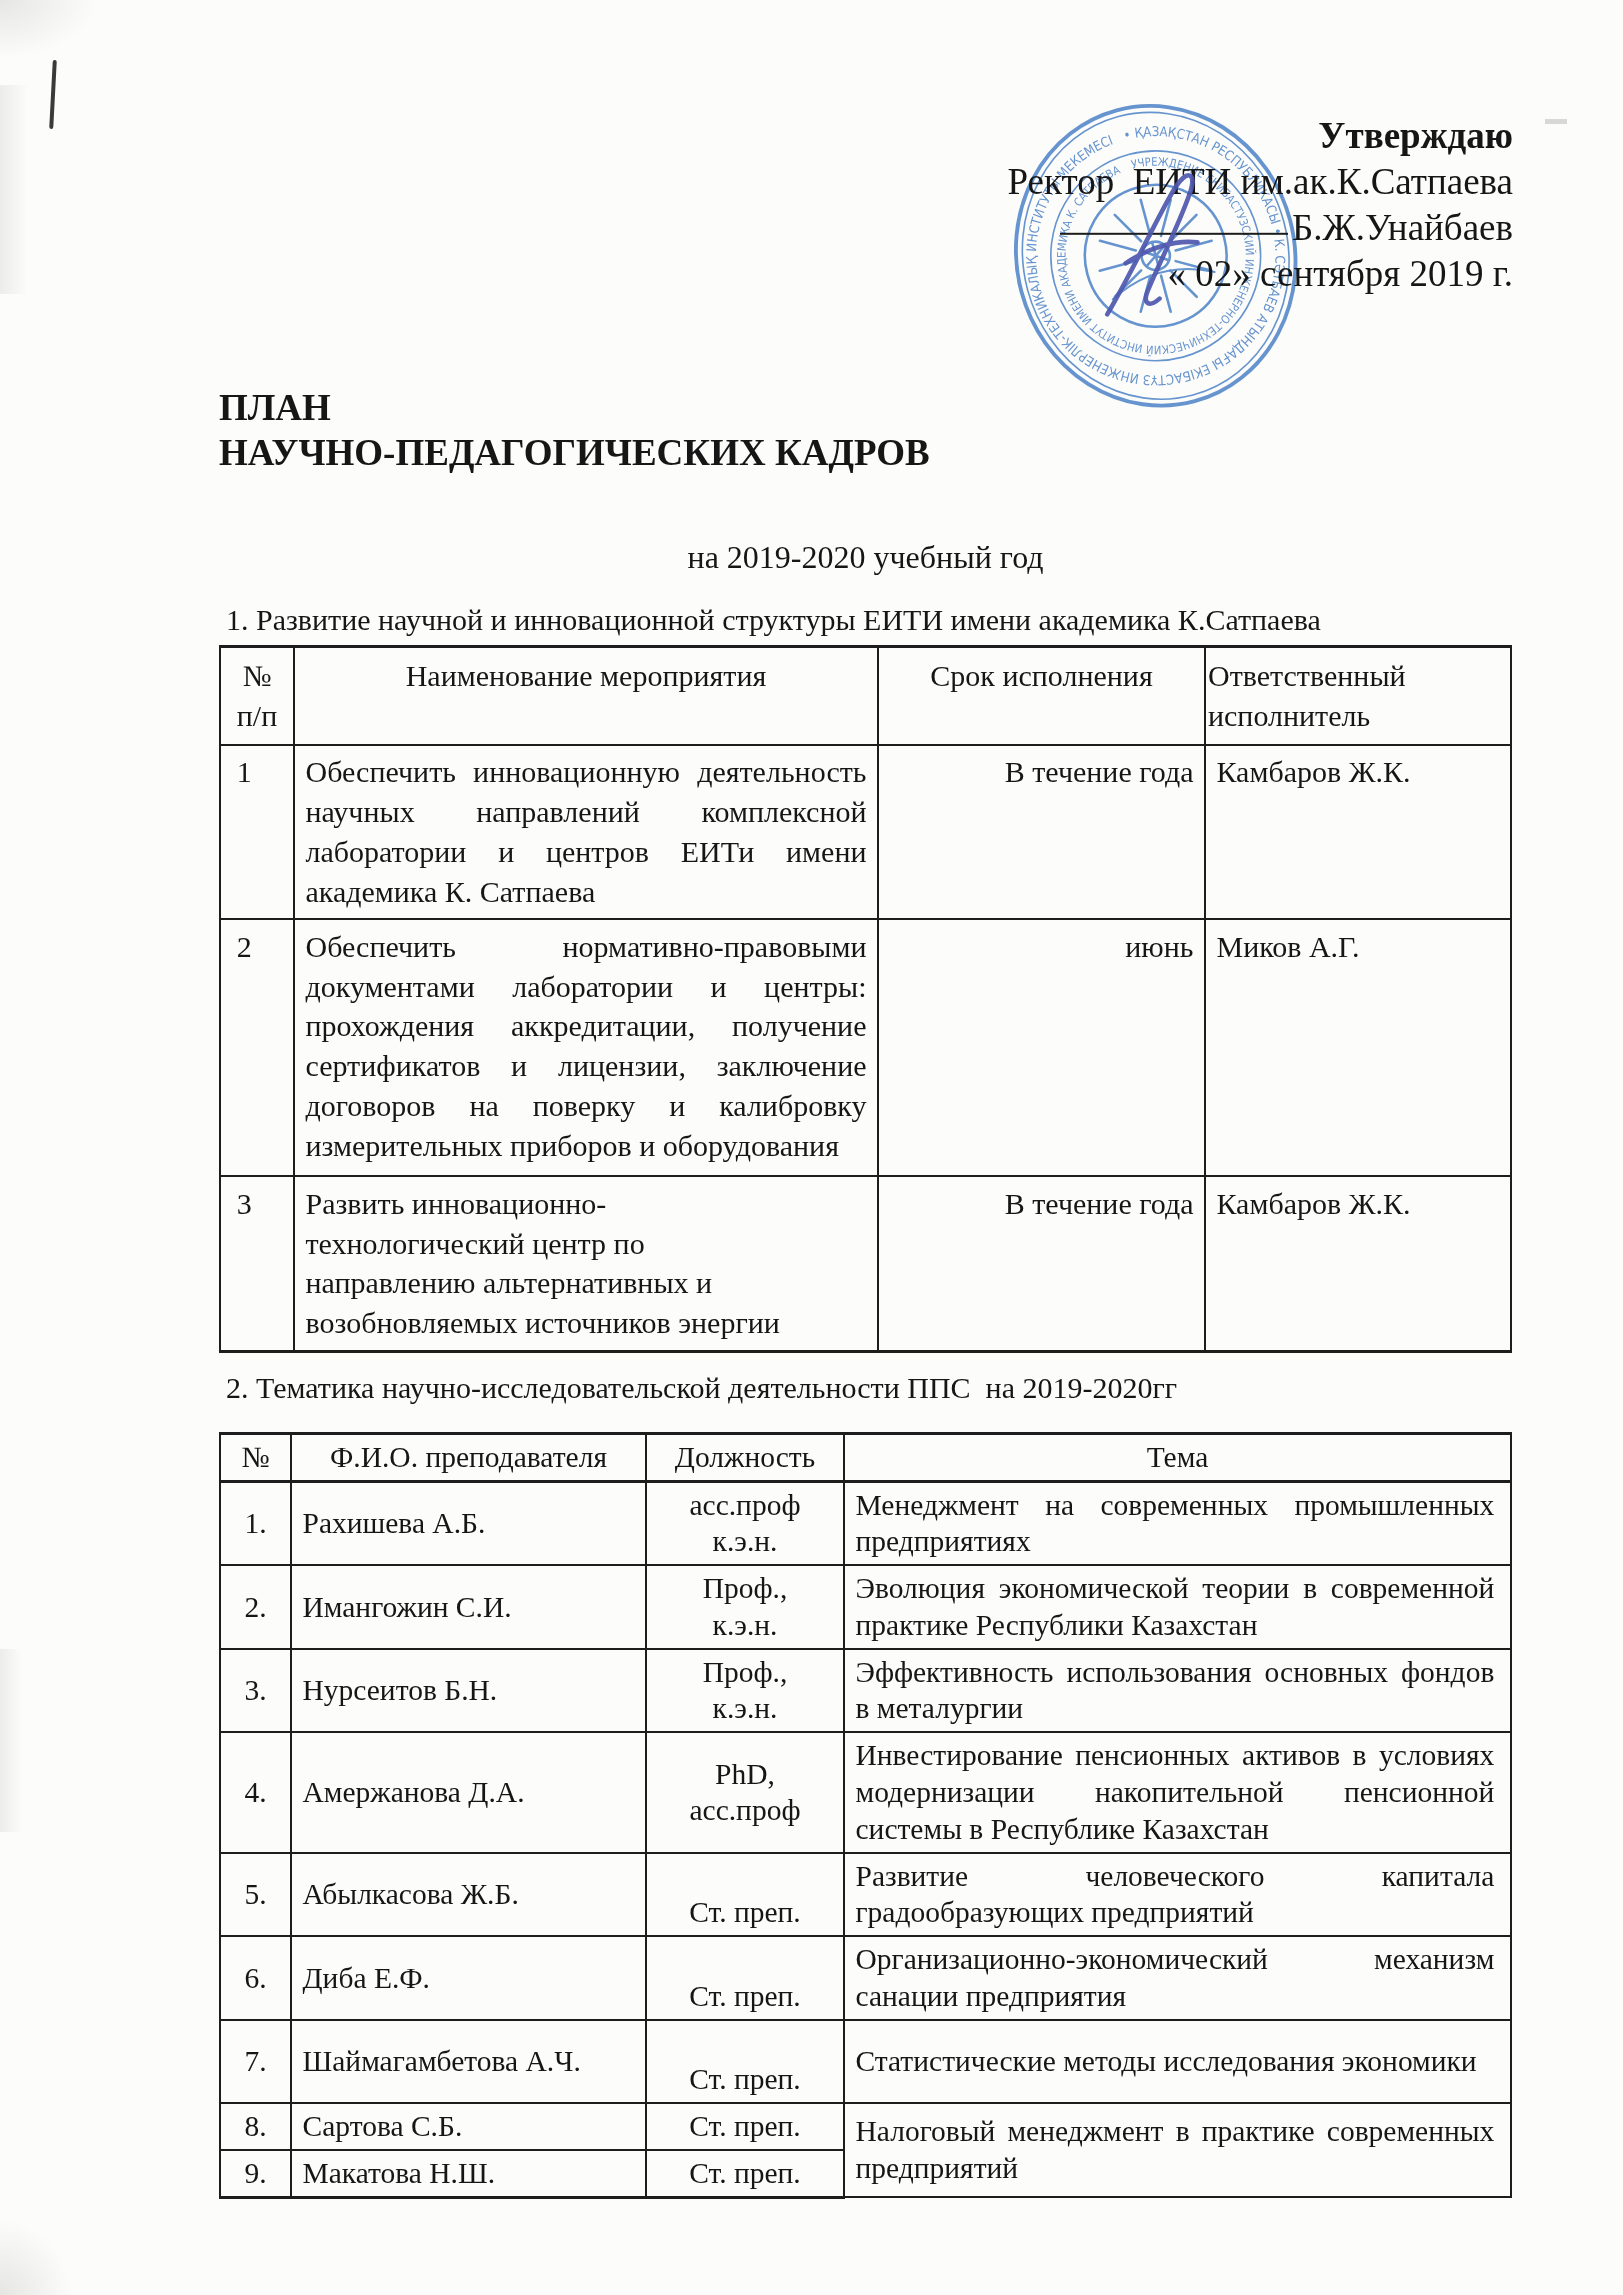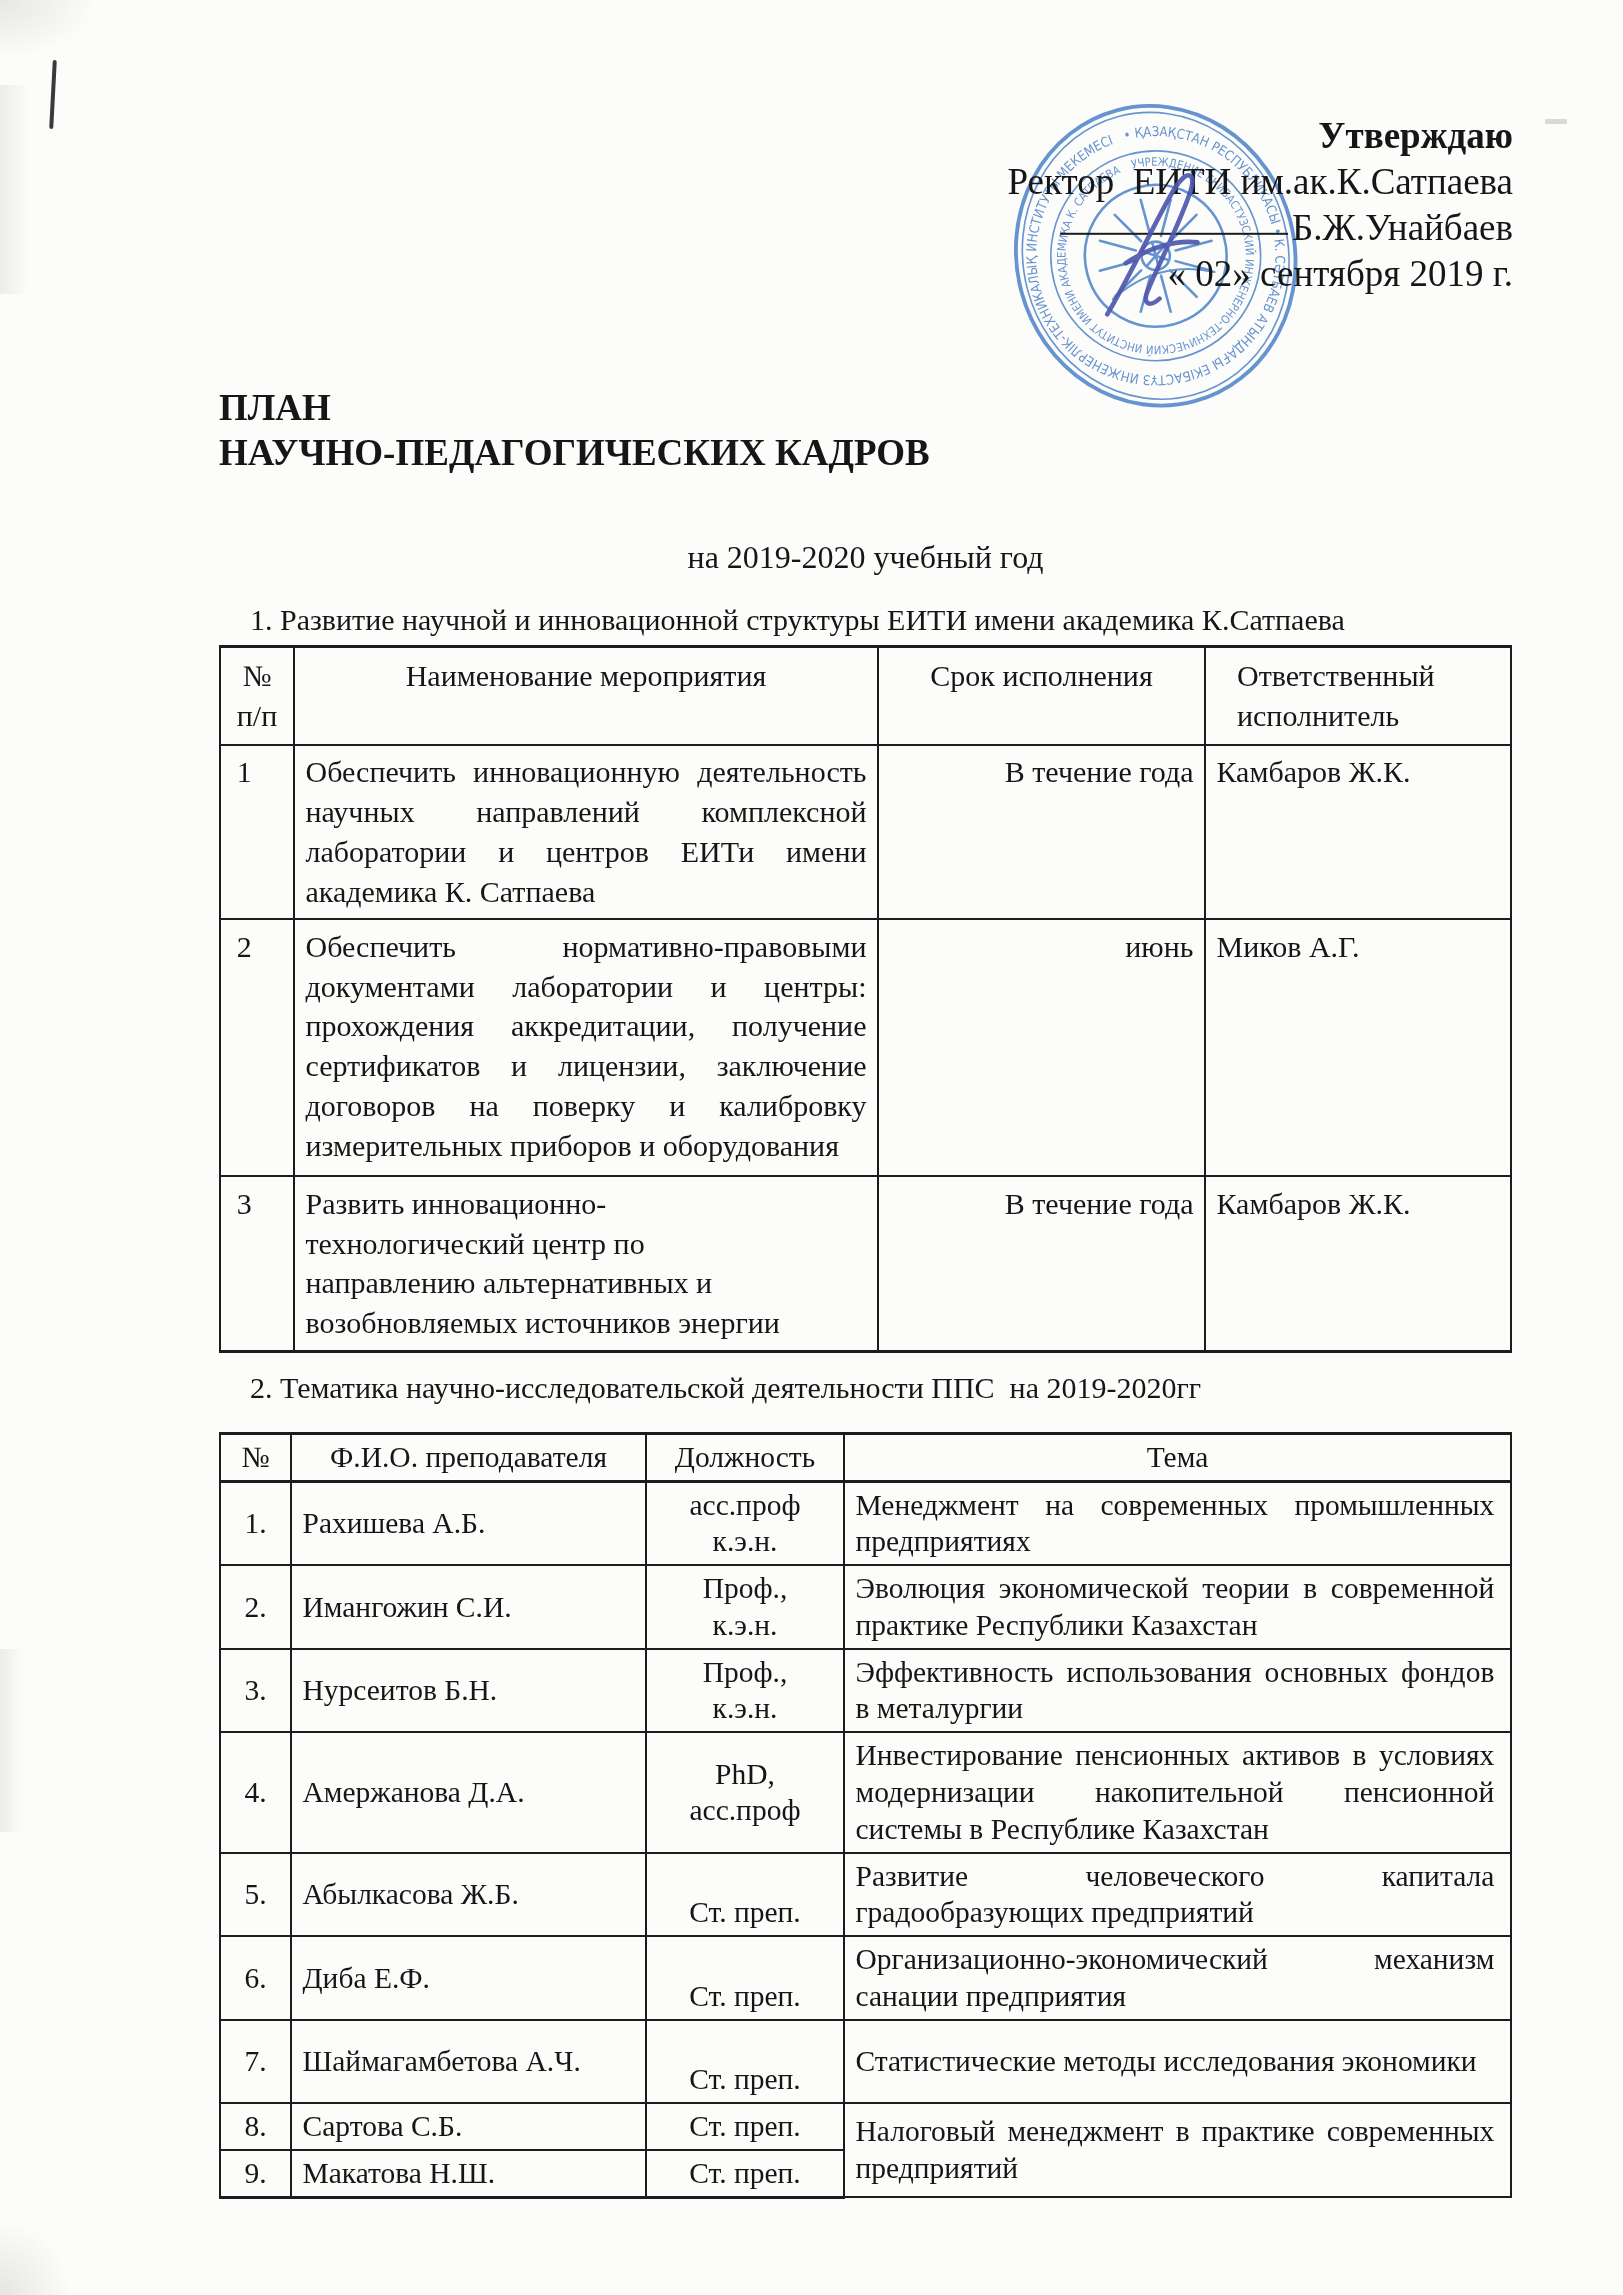--- a/index.html
+++ b/index.html
@@ -29,30 +29,30 @@
   .approval{position:absolute;top:113px;right:110px;text-align:right;
     font-size:37px;line-height:1.24;}
   .approval .bold{font-weight:bold;}
   .prespace{white-space:pre;}
   .sig-underline{display:inline-block;width:228px;height:0;border-bottom:2.6px solid #1c1c1c;
     margin-right:3.9px;transform:translateY(-5.2px);}
   
   .doc-title{position:absolute;left:219px;width:1293px;top:385px;text-align:left;
     font-weight:bold;font-size:37px;line-height:1.22;}
   .doc-subtitle{position:absolute;left:219px;width:1293px;top:539px;text-align:center;font-size:32px;}
-  .sec-heading{position:absolute;left:226px;font-size:30px;margin-left:24px;}
+  .sec-heading{position:absolute;left:226px;font-size:30px;}
   .sec1{top:603px;}
   .sec2{top:1371px;white-space:pre;}
   
   table{border-collapse:collapse;position:absolute;left:219px;table-layout:fixed;}
   th,td{border:2.6px solid #1d1d1d;font-weight:normal;word-wrap:break-word;}
   .pre{white-space:pre-line;}
   .t1{top:645px;width:1293px;font-size:30px;line-height:1.33;}
   .t1 th{vertical-align:top;padding:7.9px 9.2px;text-align:center;border-top-width:3.9px;}
-  .t1 th.left{text-align:left;padding-left:31px;}
+  .t1 th.left{text-align:left;padding-left:2px;}
   .t1 td{vertical-align:top;padding:6.5px 10.5px;}
   .t1 td.num{padding-left:15.7px;}
   .t1 td.just{text-align:justify;}
   .t1 td.term{text-align:right;}
   .t1 tr:last-child td{border-bottom-width:3.9px;}
   .t2{top:1432px;width:1293px;font-size:29.5px;line-height:1.25;}
   .t2 th{padding:3.9px 6.5px;text-align:center;vertical-align:middle;
     border-top-width:3.9px;border-bottom-width:3.9px;}
   .t2 td{vertical-align:middle;padding:3.9px 10.5px;}
   .t2 td.num{text-align:center;padding:3.9px 2.6px;}

